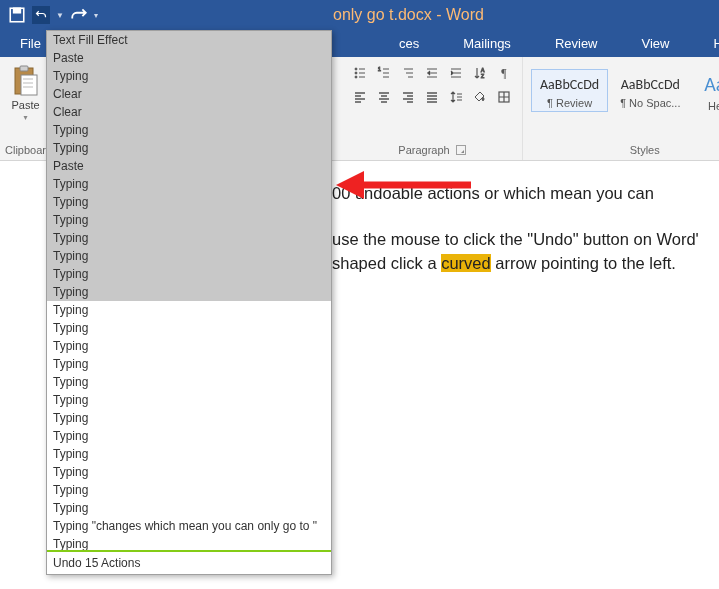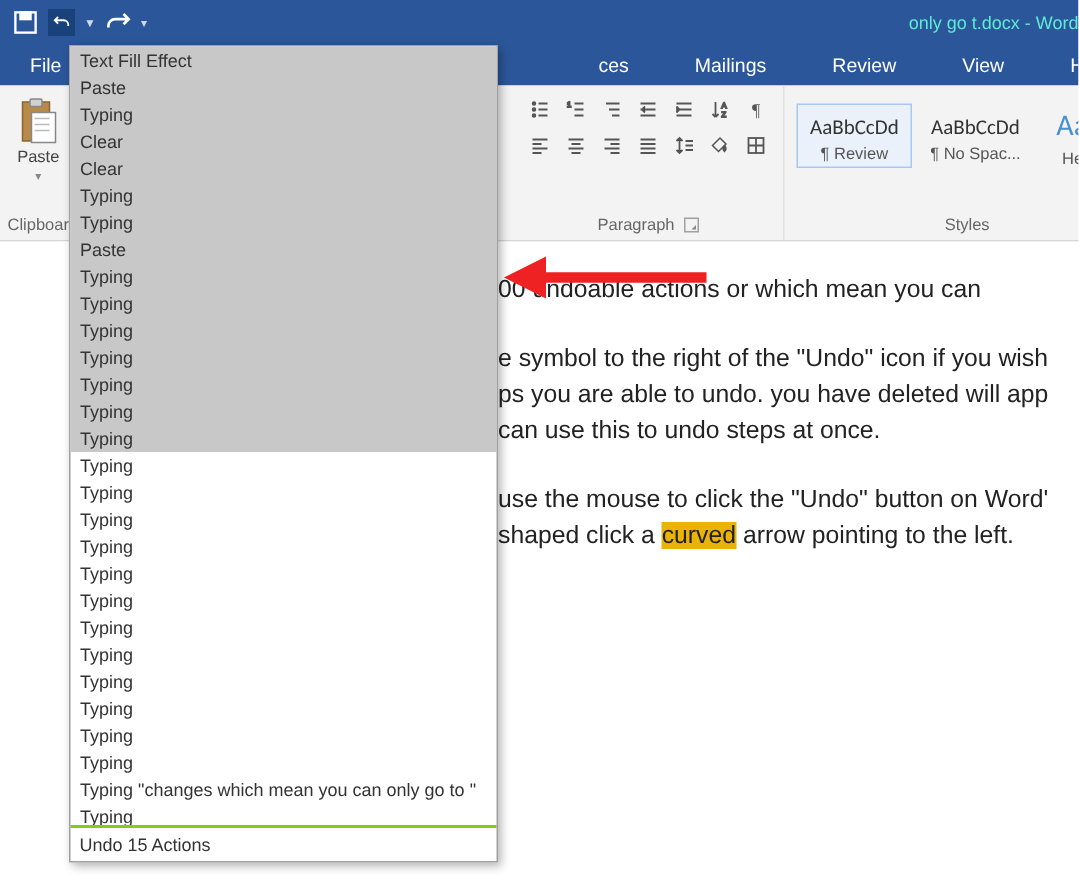--- a/index.html
+++ b/index.html
@@ -2,21 +2,21 @@
 <html><head>
 <meta charset="utf-8">
 <style>
 * { margin: 0; padding: 0; box-sizing: border-box; font-family: "Segoe UI", Tahoma, sans-serif; }
 body { width: 719px; height: 589px; overflow: hidden; background: #fff; position: relative; }
 
 .titlebar { height: 30px; background: #2b579a; display: flex; align-items: center; color: #fff; }
 .qat { display: flex; align-items: center; gap: 6px; padding-left: 8px; height: 100%; }
 .qat .icon { width: 18px; height: 18px; display: flex; align-items: center; justify-content: center; color: #fff; }
 .qat .arrow-icon { font-size: 8px; color: #cfd9ea; }
-.title-text { flex: 1; text-align: right; font-size: 12px; color: #5eead4; }
+.title-text { flex: 1; text-align: center; font-size: 16px; color: #fdba74; }
 
 .menubar { height: 27px; background: #2b579a; display: flex; align-items: flex-start; color: #fff; padding-left: 10px; font-size: 13px; gap: 24px; }
 .menubar .tab { padding: 0 10px; height: 100%; display: flex; align-items: center; cursor: pointer; }
 .tell-me { display: flex; align-items: center; gap: 4px; color: #cfd9ea; font-size: 12px; margin-left: 8px; }
 
 .ribbon { height: 104px; background: #f3f3f3; border-bottom: 1px solid #d5d5d5; display: flex; }
 .ribbon-group { border-right: 1px solid #e1e1e1; padding: 4px 8px 2px 8px; display: flex; flex-direction: column; justify-content: space-between; height: 100%; }
 .group-label { font-size: 11px; color: #666; text-align: right; height: 16px; display: flex; justify-content: center; align-items: center; gap: 6px; }
 .dialog-launcher { width: 10px; height: 10px; border: 1px solid #a0a0a0; position: relative; }
 .dialog-launcher::after { content: ""; position: absolute; right: 1px; bottom: 1px; width: 0; height: 0; border-left: 3px solid transparent; border-bottom: 3px solid #888; }
@@ -221,25 +221,20 @@
       </div>
     </div>
     <div class="group-label">Styles</div>
   </div>
 </div>
 
 <div class="document-area">
   <div style="margin-left:290px">
     <p class="doc-text">00 undoable actions or which mean you can</p>
     <p class="doc-text">
-      <span>e symbol to the right of the "Undo" icon if you wish</span><br>
-      <span>ps you are able to undo. you have deleted will app</span><br>
-      <span> can use this to undo steps at once.</span>
-    </p>
-    <p class="doc-text">
       <span>use the mouse to click the "Undo" button on Word'</span><br>
       <span> shaped click a </span><span class="highlight">curved</span><span> arrow pointing to the left.</span>
     </p>
   </div>
 </div>
 
 <div class="undo-dropdown">
   <div class="undo-list" id="undo-list">
       <div class="undo-item sel">Text Fill Effect</div>
       <div class="undo-item sel">Paste</div>

